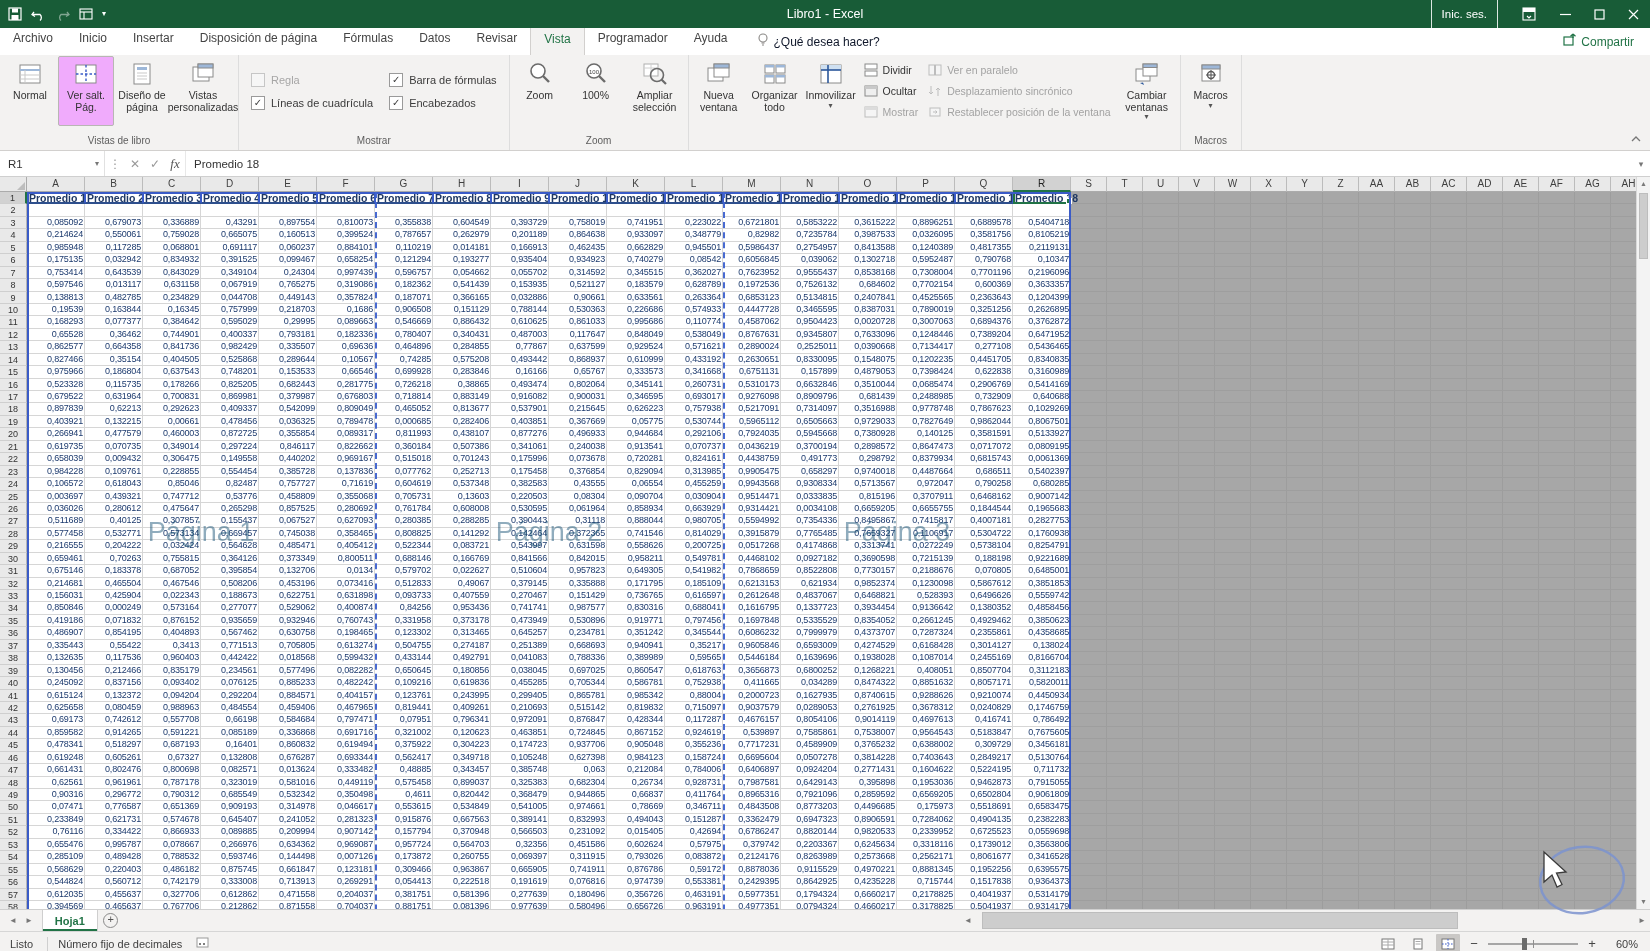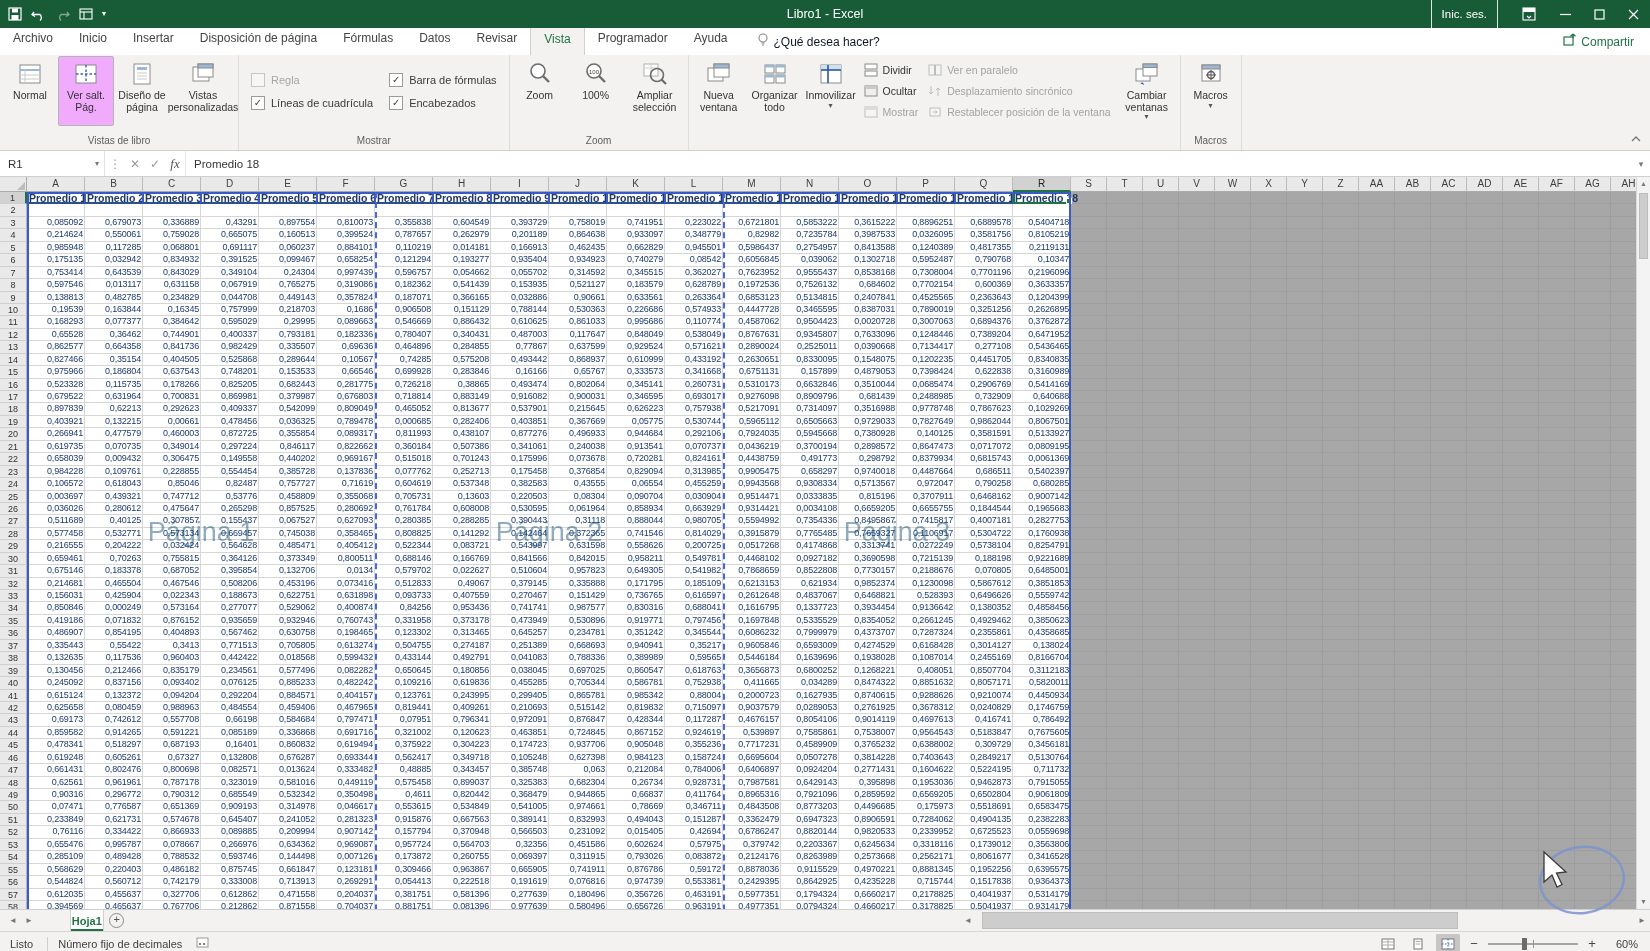--- a/index.html
+++ b/index.html
@@ -76,21 +76,21 @@
   .pbdash{position:absolute;top:15px;height:1100px;width:0;border-left:2px dashed #3f63cf;pointer-events:none;z-index:4;opacity:.95;}
   .wm{position:absolute;top:340px;transform:translateX(-50%);font-size:27px;color:#0c4a6e;opacity:.45;z-index:5;pointer-events:none;white-space:nowrap;}
   .vscroll{position:absolute;right:0;top:0;bottom:0;width:14px;background:#f3f3f3;border-left:1px solid #d9d9d9;z-index:6;box-sizing:border-box;}
   .varrow{height:14px;text-align:center;font-size:7px;color:#7a7a7a;line-height:14px;}
   .vthumb{position:absolute;left:2px;right:2px;top:16px;height:66px;background:#cdcdcd;border:1px solid #bdbdbd;box-sizing:border-box;}
   .varrow.dn{position:absolute;bottom:0;left:0;right:0;}
 
   
   .sheetbar{height:21px;background:#f3f2f1;display:flex;align-items:stretch;border-top:1px solid #cfcfcf;font-size:11px;color:#555;}
   .navarr{display:flex;align-items:center;gap:8px;padding:0 9px;font-size:8px;color:#777;}
-  .sheettab{background:#fff;color:#217346;font-weight:bold;display:flex;align-items:center;padding:0 1px;border-right:1px solid #cfcfcf;border-left:1px solid #cfcfcf;box-shadow:inset 0 -2px 0 #217346;margin-left:28px;}
+  .sheettab{background:#fff;color:#217346;font-weight:bold;display:flex;align-items:center;padding:0 12px;border-right:1px solid #cfcfcf;border-left:1px solid #cfcfcf;box-shadow:inset 0 -2px 0 #217346;}
   .addsheet{width:26px;display:flex;align-items:center;justify-content:center;}
   .addsheet span{width:13px;height:13px;border:1px solid #8a8a8a;border-radius:50%;color:#555;font-size:11px;line-height:11px;text-align:center;}
   .tabfill{flex:1;}
   .hscroll{width:690px;display:flex;align-items:stretch;}
   .harrow{width:16px;display:flex;align-items:center;justify-content:center;font-size:8px;color:#777;background:#f3f2f1;}
   .htrack{flex:1;position:relative;background:#f3f2f1;}
   .hthumb{position:absolute;top:2px;bottom:2px;left:6px;width:72%;background:#cdcdcd;border:1px solid #bdbdbd;}
 
   
   .statusbar{height:23px;background:#f3f2f1;border-top:1px solid #d6d6d6;display:flex;align-items:center;font-size:11px;color:#3f3f3f;}

